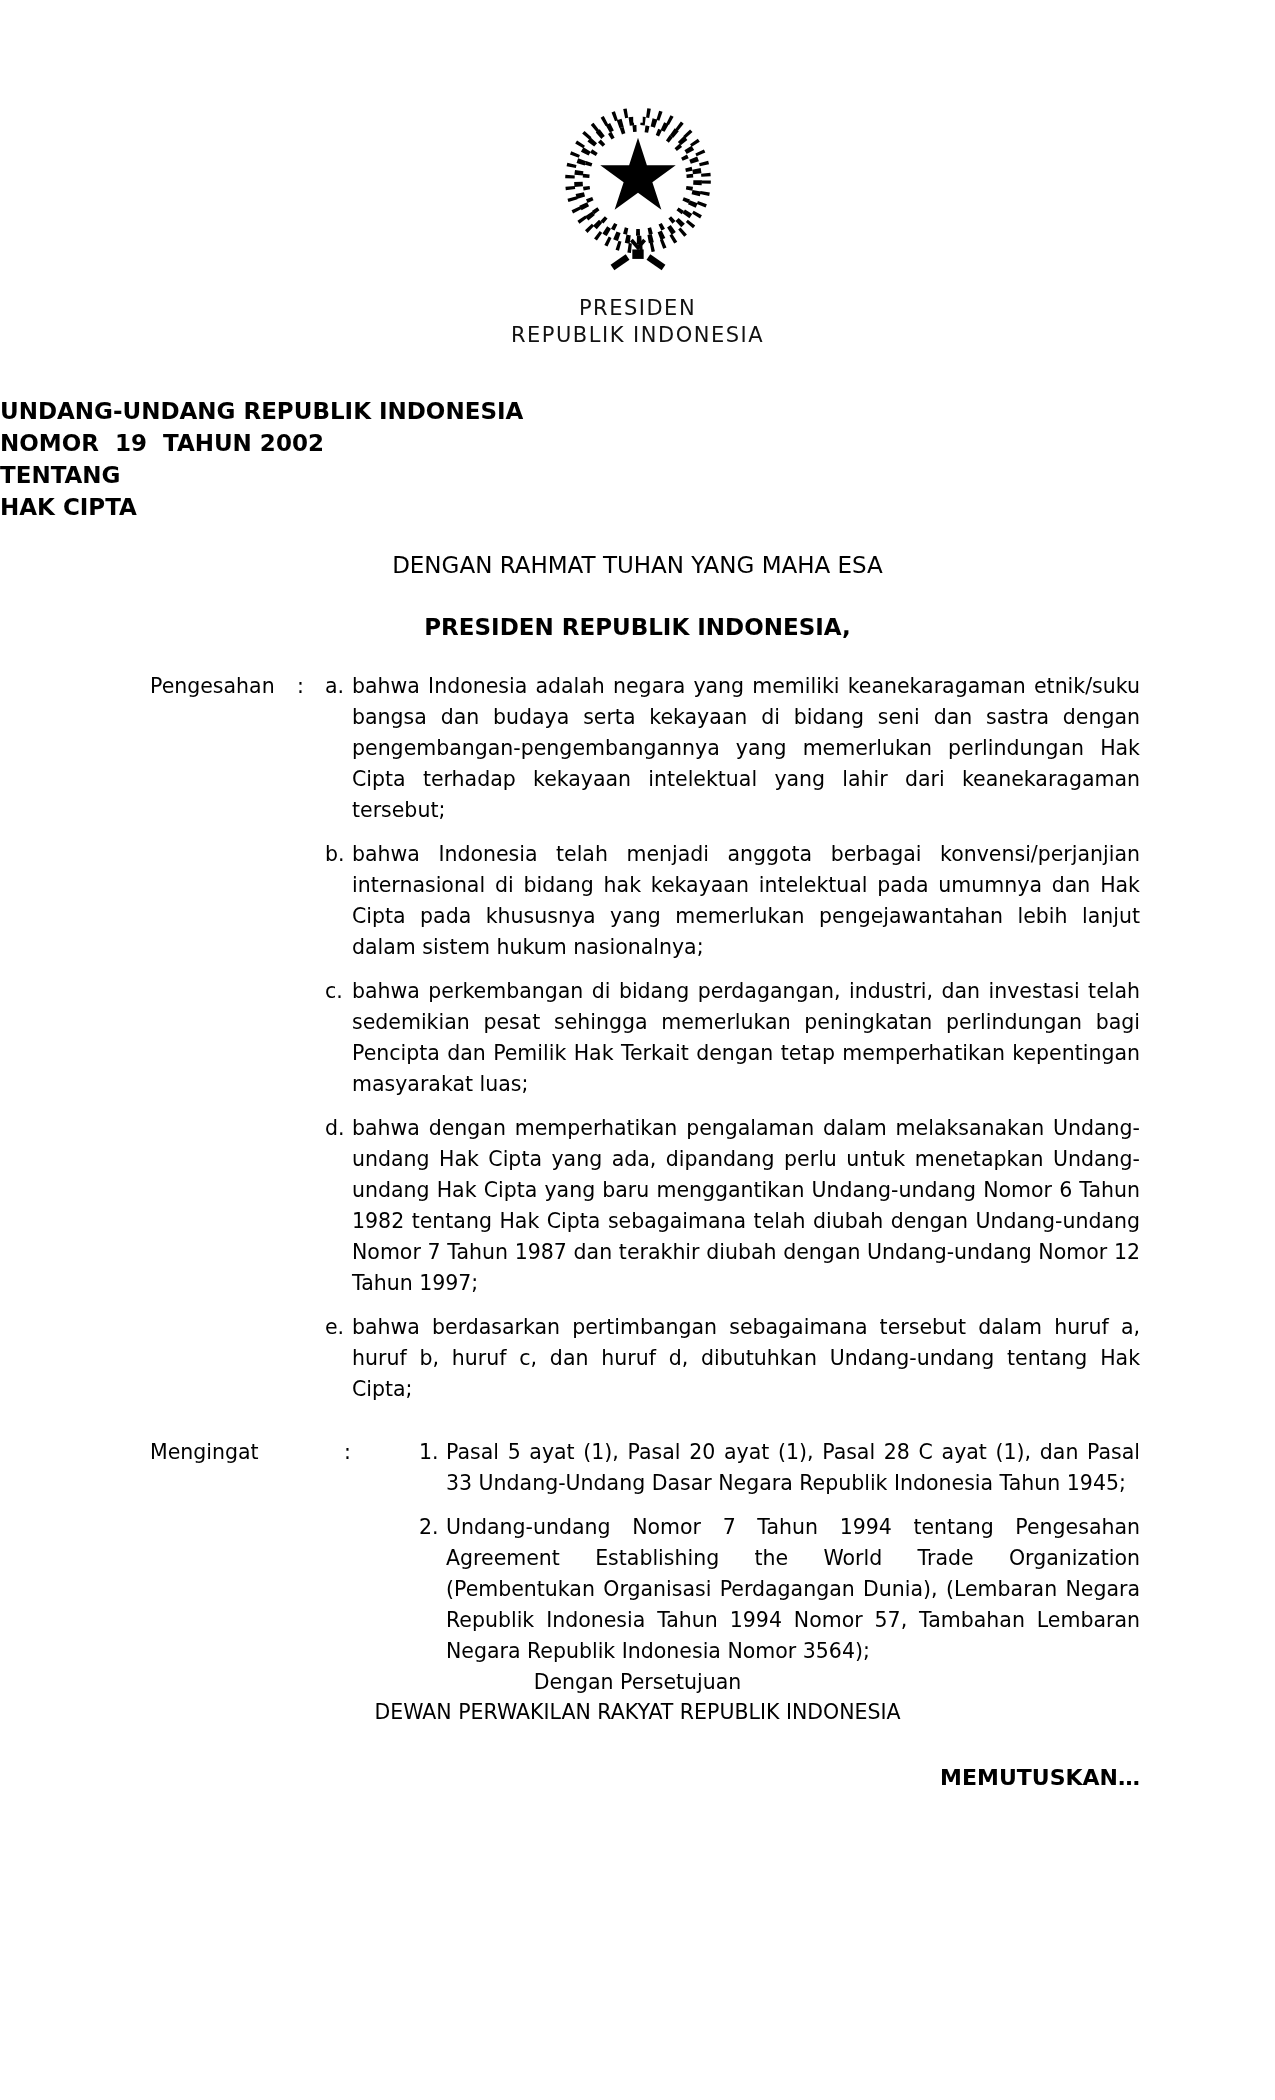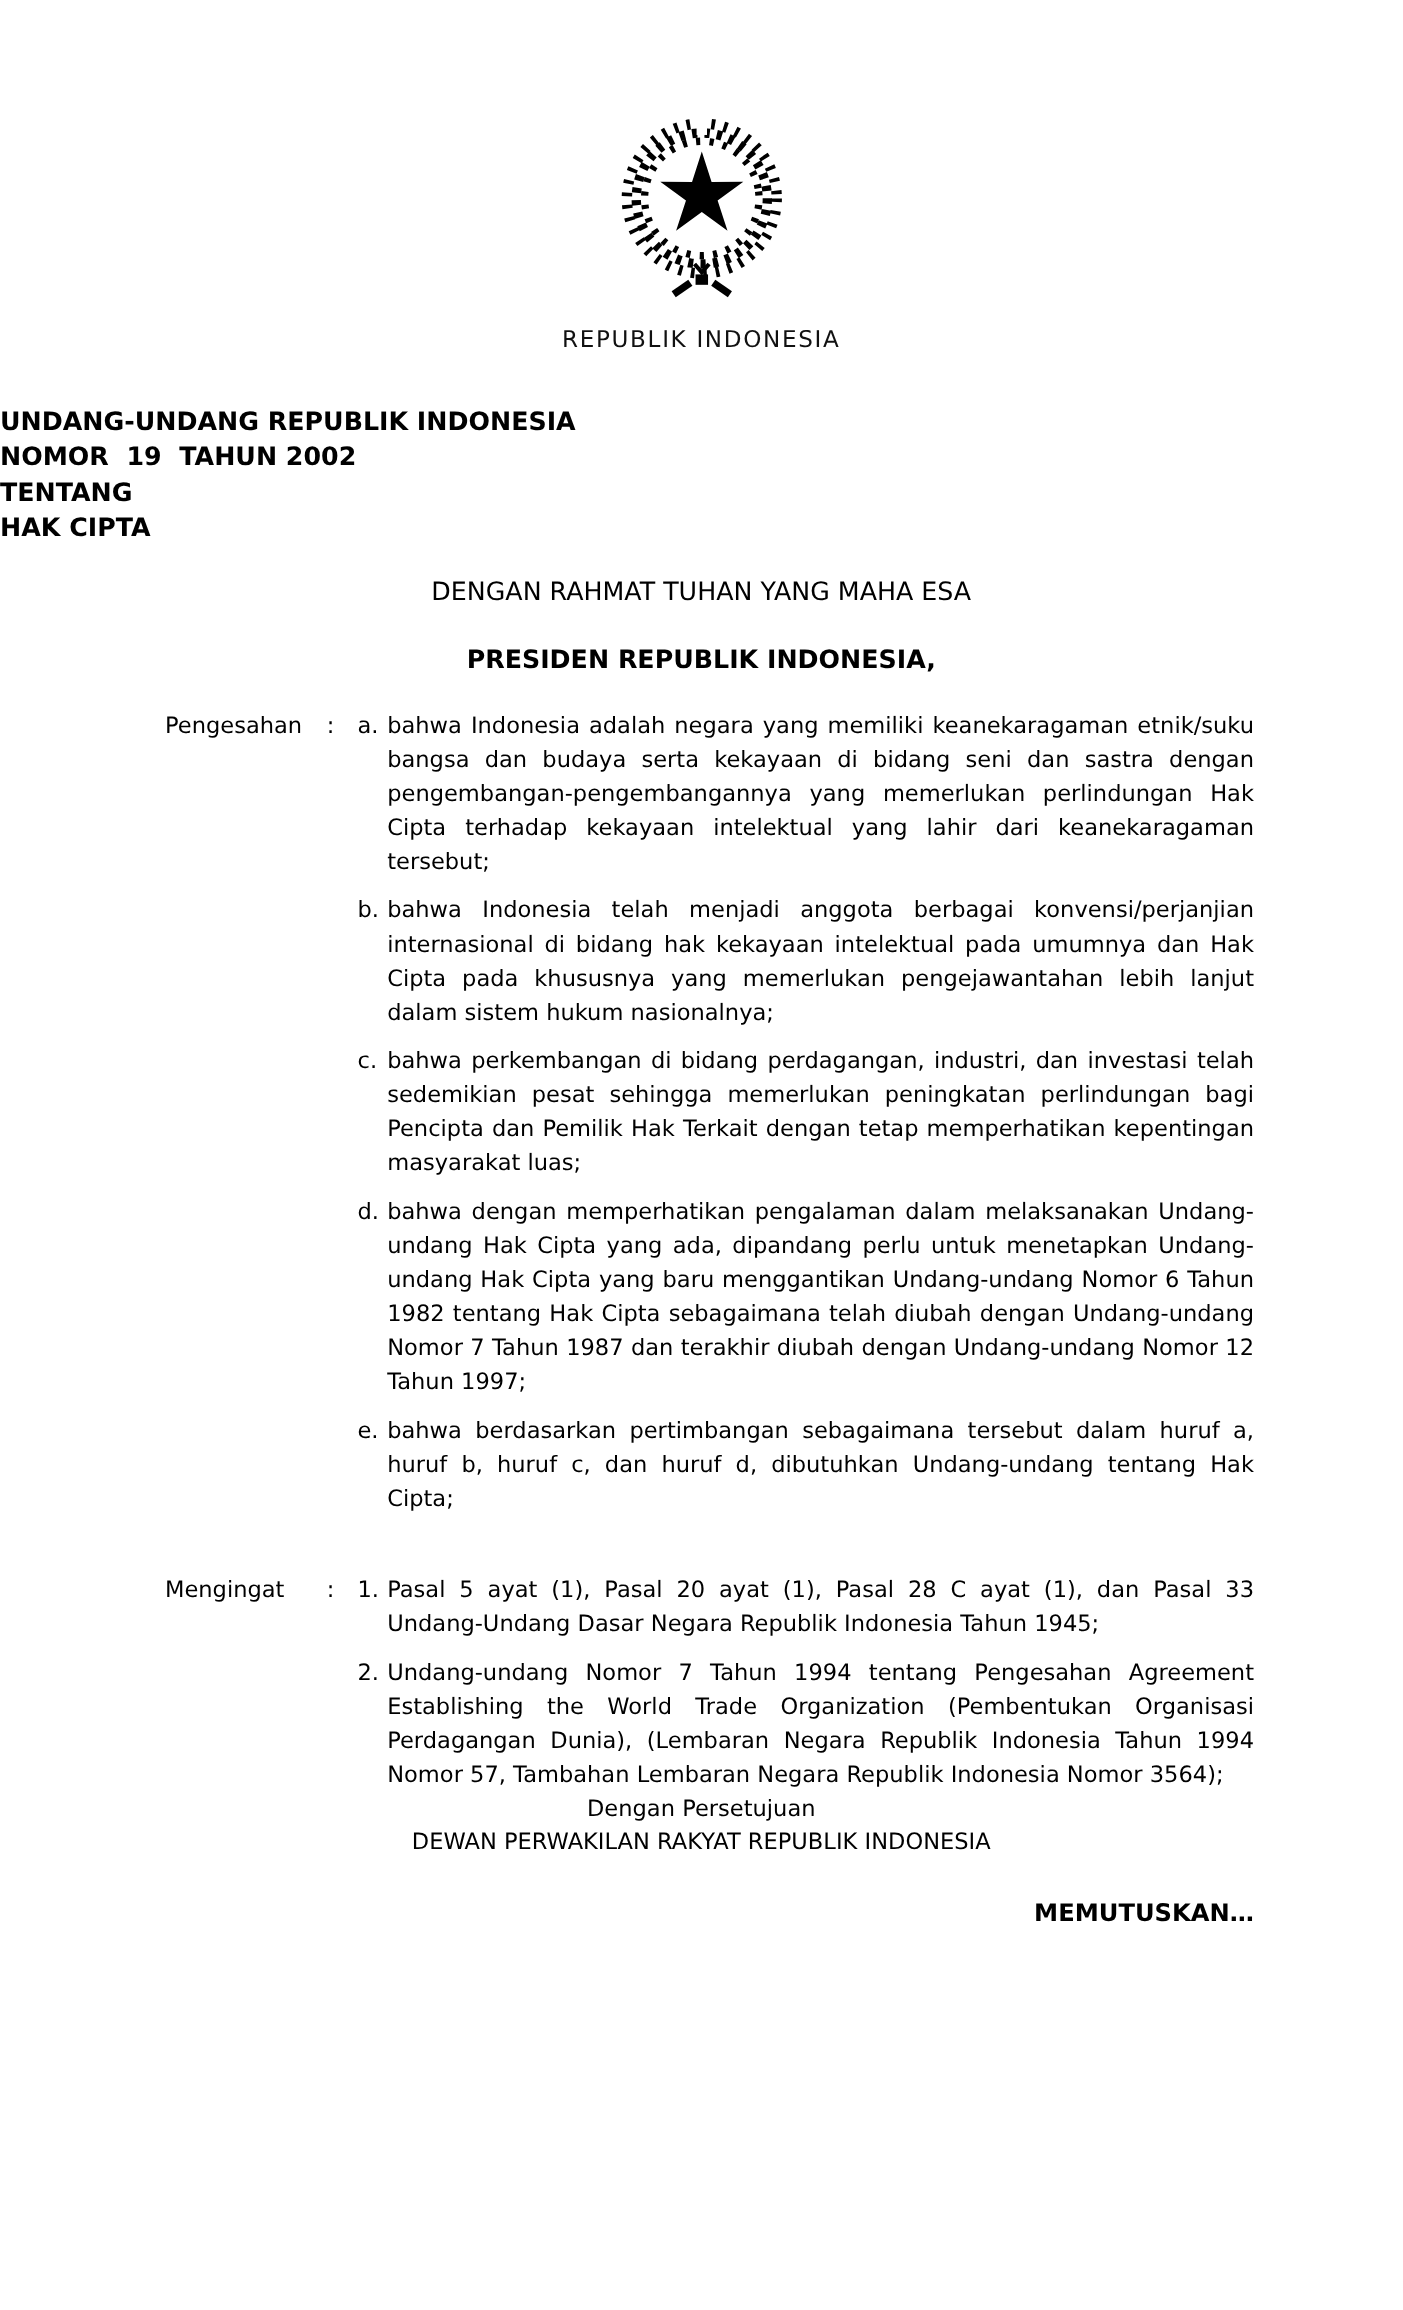--- a/index.html
+++ b/index.html
@@ -52,21 +52,21 @@
   .clause {
     margin-left: 150px;
     width: 990px;
     display: grid;
     grid-template-columns: 147px 28px 1fr;
     align-items: start;
     font-size: 20.5px;
     line-height: 31px;
   }
   .clause.considering { margin-top: 28px; }
-  .clause.recalling   { margin-top: 52px; }
+  .clause.recalling   { margin-top: 32px; gap: 47px; }
   .clause-label  { grid-column: 1; }
   .clause-colon  { grid-column: 2; }
   .clause-items  { grid-column: 3; }
   .clause-item   { display: flex; margin-bottom: 13px; }
   .clause-item:last-child { margin-bottom: 0; }
   .item-marker   { width: 27px; flex: 0 0 27px; }
   .item-text     { flex: 1; text-align: justify; text-justify: inter-word; }
   
   .approval {
     text-align: center;
@@ -100,20 +100,21 @@
       <polygon fill="#000" points="85,40 94.4,69.1 124.9,69 100.2,86.9 109.7,116 85,98 60.3,116 69.8,86.9 45.1,69 75.6,69.1"></polygon>
 
       <path d="M78,148 L85,156 L92,148" fill="none" stroke="#000" stroke-width="4"></path>
       <rect x="79" y="158" width="12" height="10" fill="#000"></rect>
       <path d="M74,166 L58,177" stroke="#000" stroke-width="7"></path>
       <path d="M96,166 L112,177" stroke="#000" stroke-width="7"></path>
     </svg>
   </div>
 
   <div class="header-text">
+    <div>PRESIDEN</div>
     <div>REPUBLIK INDONESIA</div>
   </div>
 
   <div class="title-block">
     <div>UNDANG-UNDANG REPUBLIK INDONESIA</div>
     <div class="pre">NOMOR  19  TAHUN 2002</div>
     <div>TENTANG</div>
     <div>HAK CIPTA</div>
   </div>
 

